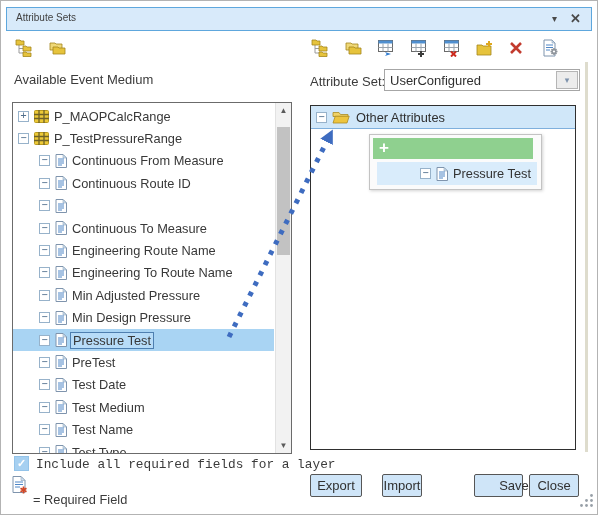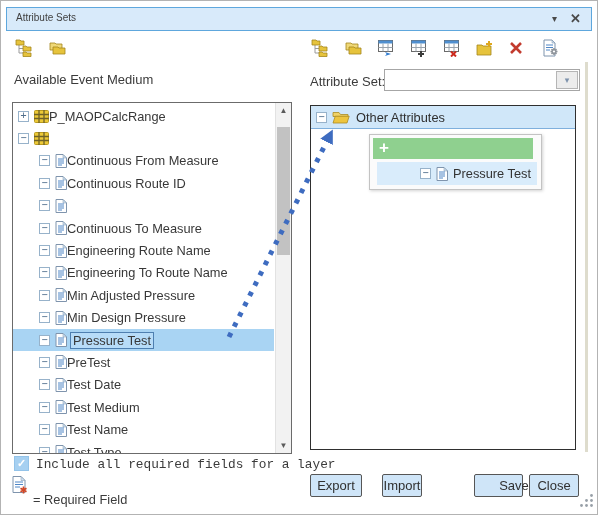--- a/index.html
+++ b/index.html
@@ -29,21 +29,21 @@
   .left-panel{position:absolute;left:12px;top:102px;width:280px;height:352px;background:#fff;
        border:1px solid #6b6b6b;box-sizing:border-box;overflow:hidden;}
   .tree-rows{position:absolute;left:0;top:2px;right:17px;}
   .trow{height:22.4px;display:flex;align-items:center;font-size:12.8px;color:#383838;cursor:default;}
   .trow .exp{flex:none;width:11px;height:11px;border:1px solid #97b2ca;background:#fff;
        box-sizing:border-box;text-align:center;font-size:10px;line-height:8px;color:#4f6e8c;
        font-family:"DejaVu Sans Mono",monospace;}
   .trow.lvl0 .exp{margin-left:5px;}
   .trow.lvl1 .exp{margin-left:26px;}
   .trow .ticon{flex:none;margin-left:5px;display:flex;align-items:center;}
-  .trow .lbl{white-space:nowrap;}
+  .trow .lbl{margin-left:5px;white-space:nowrap;}
   .trow.selected{background:#a9d4f3;}
   .trow.selected .lbl{border:1px solid #4e7fb0;background:#b7dcf8;padding:0 2px;margin-left:3px;}
   
   .vsb{position:absolute;top:0;right:0;width:16px;height:100%;background:#f2f2f2;
        border-left:1px solid #e2e2e2;box-sizing:border-box;}
   .vsb .s-up{position:absolute;top:3px;left:0;right:0;text-align:center;font-size:8px;color:#5a5a5a;cursor:pointer;}
   .vsb .s-down{position:absolute;bottom:3px;left:0;right:0;text-align:center;font-size:8px;color:#5a5a5a;cursor:pointer;}
   .vsb .thumb{position:absolute;left:1px;width:13px;top:24px;height:128px;background:#c2c2c2;cursor:pointer;}
   
   .right-panel{position:absolute;left:310px;top:105px;width:266px;height:345px;background:#fff;
@@ -173,20 +173,21 @@
     </g>
     <circle cx="13" cy="12.5" r="2.6" fill="#8f959c"></circle>
     <circle cx="13" cy="12.5" r="1.1" fill="#fff"></circle>
   </svg>
 </span>
 
 <div class="heading">Available Event Medium</div>
 <div class="attr-label">Attribute Set:</div>
 
 <div class="combo">
+  <span class="val">UserConfigured</span>
   <span class="combo-btn">▾</span>
 </div>
 
 <div class="left-panel">
   <div class="tree-rows">
       <div class="trow lvl0">
         <span class="exp">+</span>
         <span class="ticon">
           <svg width="15" height="13" viewBox="0 0 15 13">
             <rect x="0.5" y="0.5" width="14" height="12" rx="1" fill="#ecc937" stroke="#b99a1f"></rect>
@@ -200,20 +201,21 @@
       <div class="trow lvl0">
         <span class="exp">−</span>
         <span class="ticon">
           <svg width="15" height="13" viewBox="0 0 15 13">
             <rect x="0.5" y="0.5" width="14" height="12" rx="1" fill="#ecc937" stroke="#b99a1f"></rect>
             <g stroke="#6e6228" stroke-width="1.3">
               <path d="M5 0v13M10 0v13M0 4.5h15M0 8.5h15"></path>
             </g>
           </svg>
         </span>
+        <span class="lbl">P_TestPressureRange</span>
       </div>
       <div class="trow lvl1">
         <span class="exp">−</span>
         <span class="ticon">
           <svg width="12" height="14" viewBox="0 0 12 14">
             <path d="M1 .5h7l3.5 3.5v9.5H1z" fill="#fff" stroke="#7f94ad"></path>
             <path d="M8 .5L11.5 4H8z" fill="#cfe0f0" stroke="#7f94ad" stroke-width=".5"></path>
             <path d="M3 5h6M3 7h6M3 9h6M3 11h4" stroke="#4f86c6"></path>
           </svg>
         </span>

